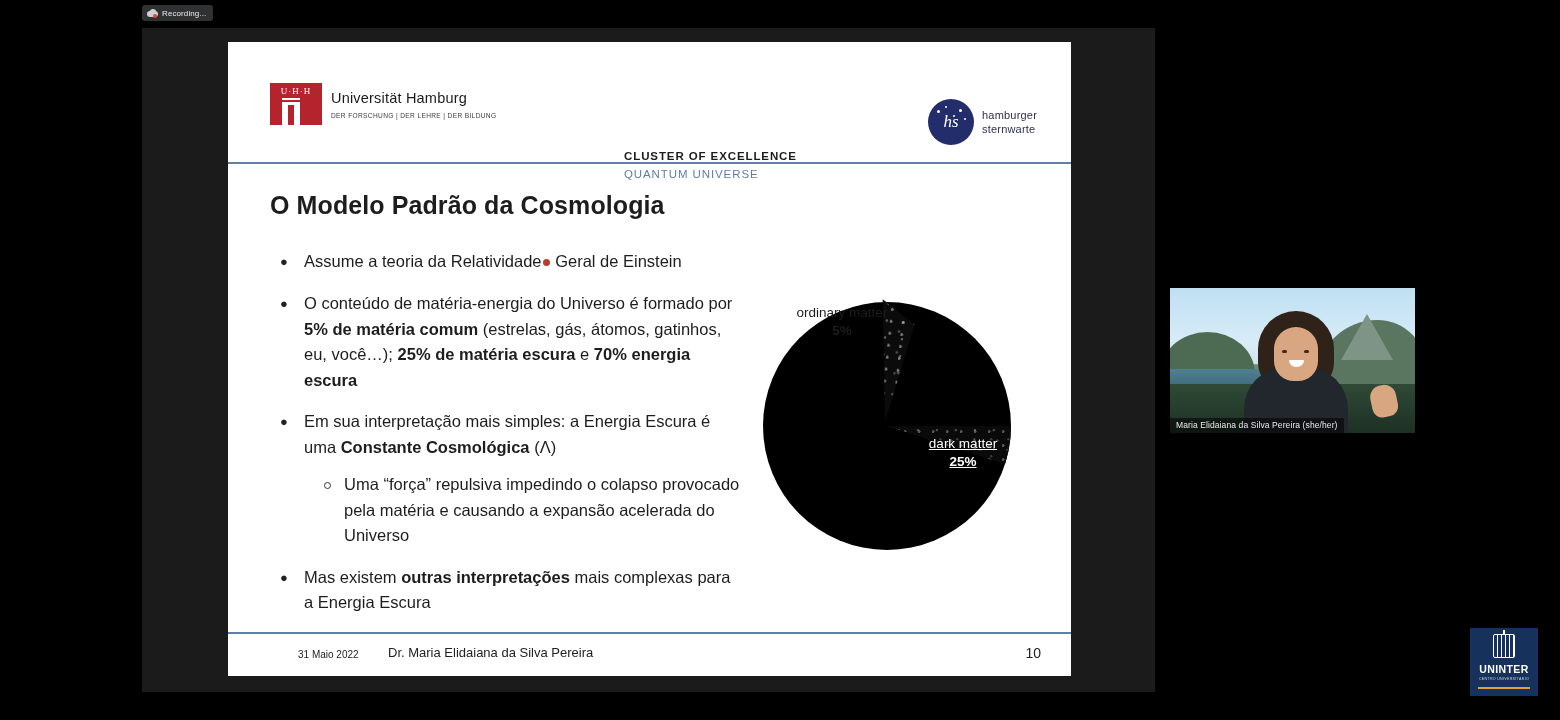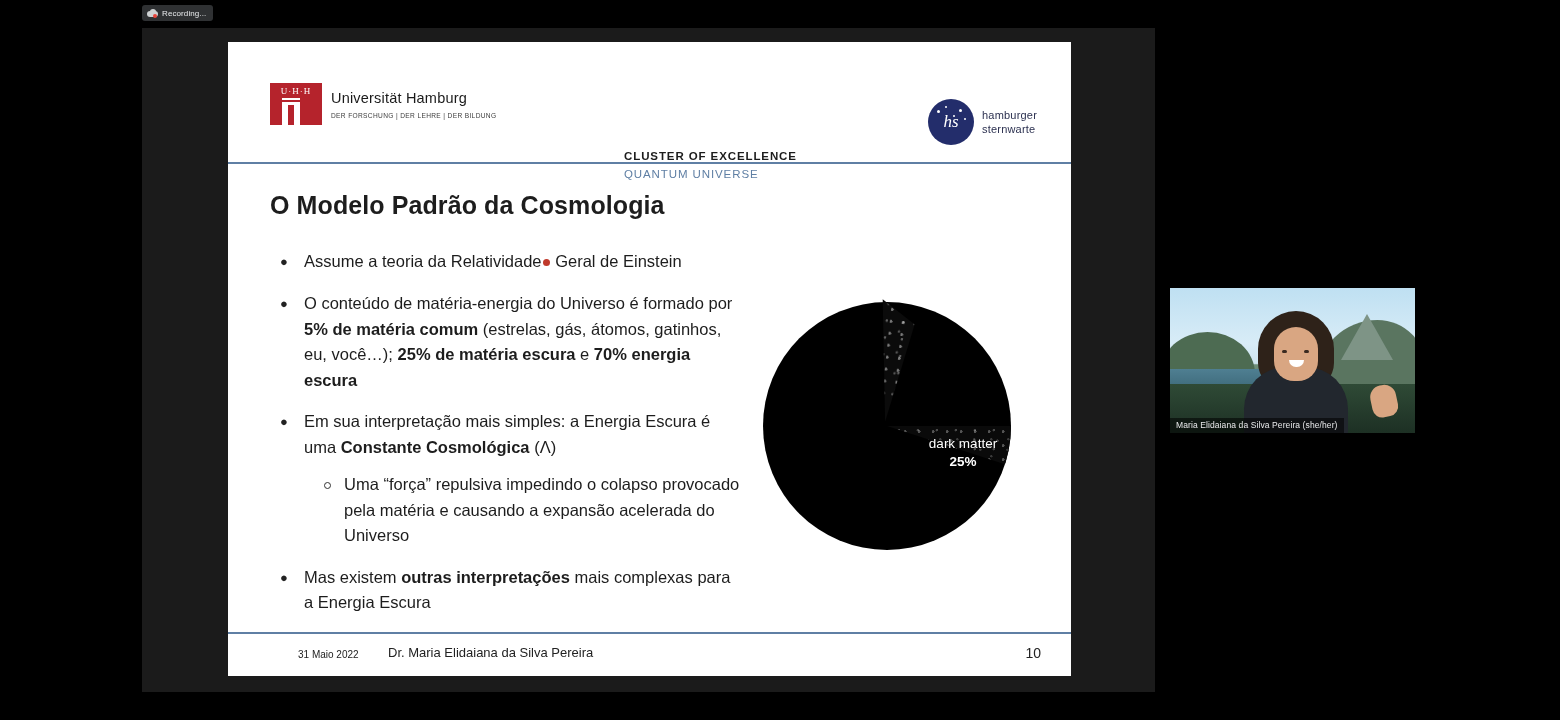--- a/index.html
+++ b/index.html
@@ -185,21 +185,21 @@
       radial-gradient(circle at 20% 75%, rgba(255,255,255,.30) 0 1px, transparent 1.5px),
       #0b0b0b;
     background-size: 12px 12px, 17px 17px, 21px 21px;
     clip-path: polygon(52% 100%, 14% 5%, 100% 22%);
     transform: rotate(6deg);
   }
   .lbl { position: absolute; text-align: center; line-height: 1.35; }
   .lbl .t1 { font-size: 13.5px; }
   .lbl .t2 { font-size: 13.5px; font-weight: bold; }
   .lbl-om { left: 4px; top: 37px; color: #1d1d1d; width: 150px; }
-  .lbl-dm { left: 140px; top: 168px; color: #fff; width: 120px; }
+  .lbl-dm { left: 140px; top: 168px; color: #fff; width: 120px; text-decoration: underline; }
   .lbl-de { left: 50px; top: 252px; color: #fff; width: 140px; }
 
   
   .foot-rule {
     position: absolute; left: 0; bottom: 42px; width: 843px; height: 2px;
     background: #5f7fa4;
   }
   .foot-date { position: absolute; left: 42px; bottom: 16px; font-size: 10px; color: #222; margin-left: 28px; }
   .foot-author { position: absolute; left: 160px; bottom: 16px; font-size: 13px; color: #222; }
   .foot-page { position: absolute; right: 30px; bottom: 15px; font-size: 14px; color: #222; }
@@ -364,20 +364,24 @@
     <div class="chart">
       <div class="pie-wrap">
         <div class="pie">
           <div class="pie-mask">
             <div class="wedge-dm" style="transform: rotate(0deg); clip-path: polygon(0% 0%, 61.8034px -190.211px, 86.1022px -180.517px, 108.928px -167.734px, 129.89px -152.081px, 148.629px -133.826px, 164.825px -113.281px, 178.201px -90.7981px, 188.528px -66.7614px, 195.63px -41.5823px, 199.383px -15.6918px, 199.726px 10.4672px, 196.651px 36.4471px, 190.211px 61.8034px); width: 200px; height: 200px;"></div>
           </div>
         </div>
         <div class="slice-om"></div>
       </div>
 
+      <div class="lbl lbl-om">
+        <div class="t1">ordinary matter</div>
+        <div class="t2">5%</div>
+      </div>
       <div class="lbl lbl-dm">
         <div class="t1">dark matter</div>
         <div class="t2">25%</div>
       </div>
     </div>
 
     <div class="foot-rule"></div>
     <div class="foot-date">31 Maio 2022</div>
     <div class="foot-author">Dr. Maria Elidaiana da Silva Pereira</div>
     <div class="foot-page">10</div>
@@ -393,14 +397,20 @@
     <div class="person-hair"></div>
     <div class="person-body"></div>
     <div class="person-face"></div>
     <div class="eye l"></div>
     <div class="eye r"></div>
     <div class="mouth"></div>
     <div class="hand"></div>
     <div class="name-tag">Maria Elidaiana da Silva Pereira (she/her)</div>
   </div>
 
+  <div class="uninter">
+    <div class="glyph"></div>
+    <div class="u-name">UNINTER</div>
+    <div class="u-sub">CENTRO UNIVERSITÁRIO</div>
+    <div class="bar"></div>
+  </div>
 
 </div>
 
 </body></html>

